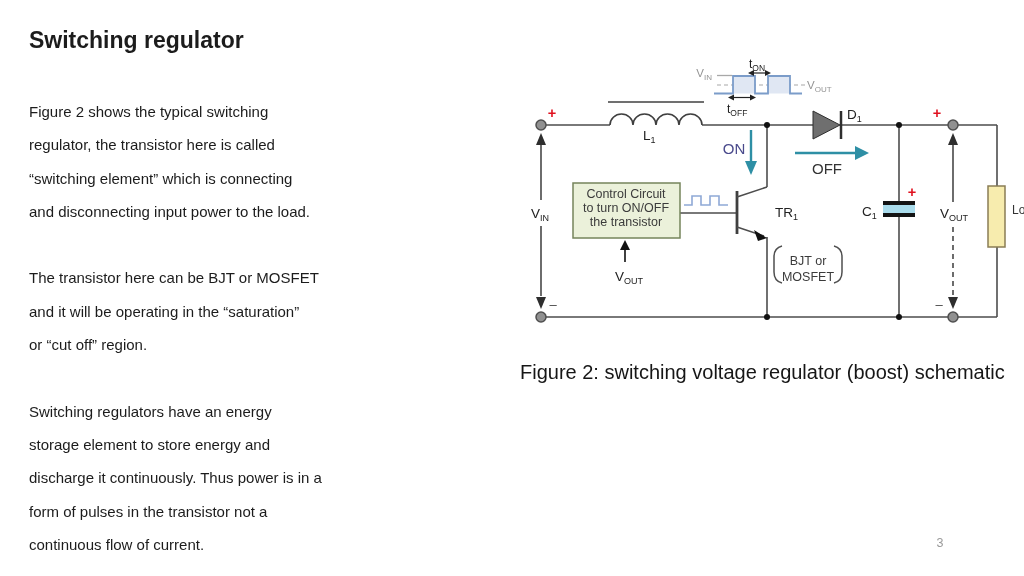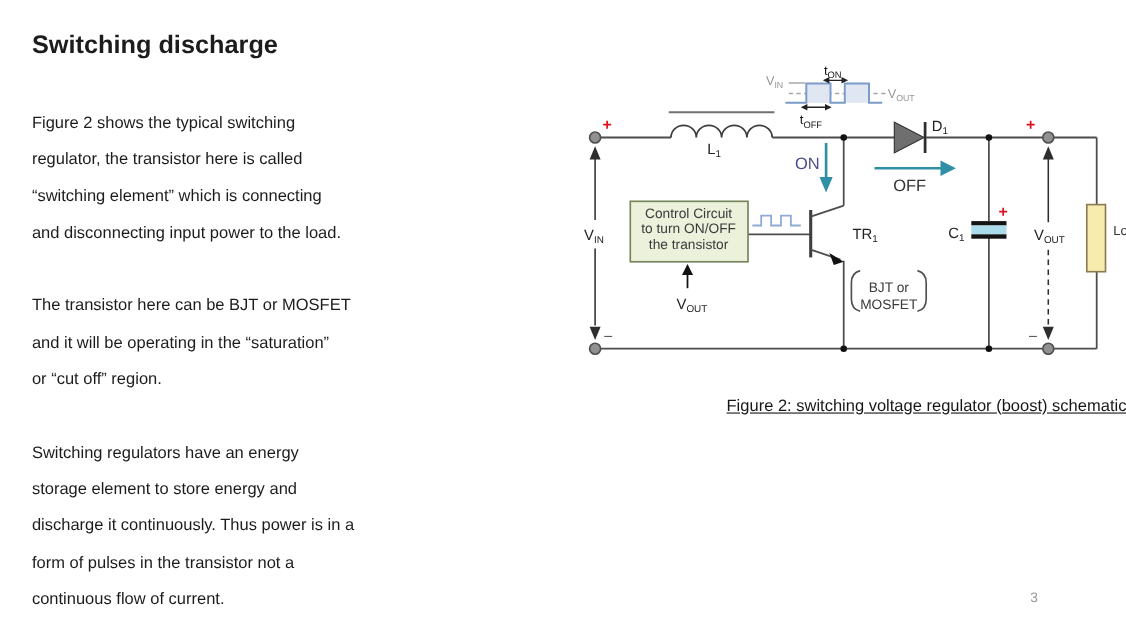--- a/index.html
+++ b/index.html
@@ -10,21 +10,21 @@
   #title{
     position:absolute; left:29px; top:27px; margin:0;
     font-size:23px; font-weight:bold; color:#1c1c1c;
   }
   #body-text{
     position:absolute; left:29px; top:95px; width:520px;
     font-size:15px; line-height:33.3px; white-space:pre-line; color:#1c1c1c;
   }
   #caption{
     position:absolute; left:520px; top:361px; width:504px;
-    text-align:right; font-size:15px; color:#161616;text-decoration:underline;
+    text-align:left; font-size:20px; color:#161616;
   }
   #page-number{
     position:absolute; left:928px; top:536px; width:24px;
     text-align:center; font-size:12.5px; color:#9a9a9a;
   }
   #circuit-svg{ position:absolute; left:520px; top:50px; }
   svg text{ font-family:"Liberation Sans","DejaVu Sans",sans-serif; }
   .lbl{ font-size:13.5px; fill:#222; }
   .sub{ font-size:9px; fill:#222; }
   .graylbl{ font-size:11.5px; fill:#949494; }
@@ -36,21 +36,21 @@
   .minus{ font-size:13px; fill:#444; }
   .onlbl{ font-size:15px; fill:#4a4a8c; }
   .offlbl{ font-size:15px; fill:#333; }
   .wire{ stroke:#4d4d4d; stroke-width:1.6; fill:none; }
 </style>
 </head>
 <body>
 
 <div id="slide">
 
-  <h1 id="title">Switching discharge</h1>
+  <h1 id="title">Switching regulator</h1>
 
   <div id="body-text">Figure 2 shows the typical switching
 regulator, the transistor here is called
 “switching element” which is connecting
 and disconnecting input power to the load.
 
 The transistor here can be BJT or MOSFET
 and it will be operating in the “saturation”
 or “cut off” region.
 

